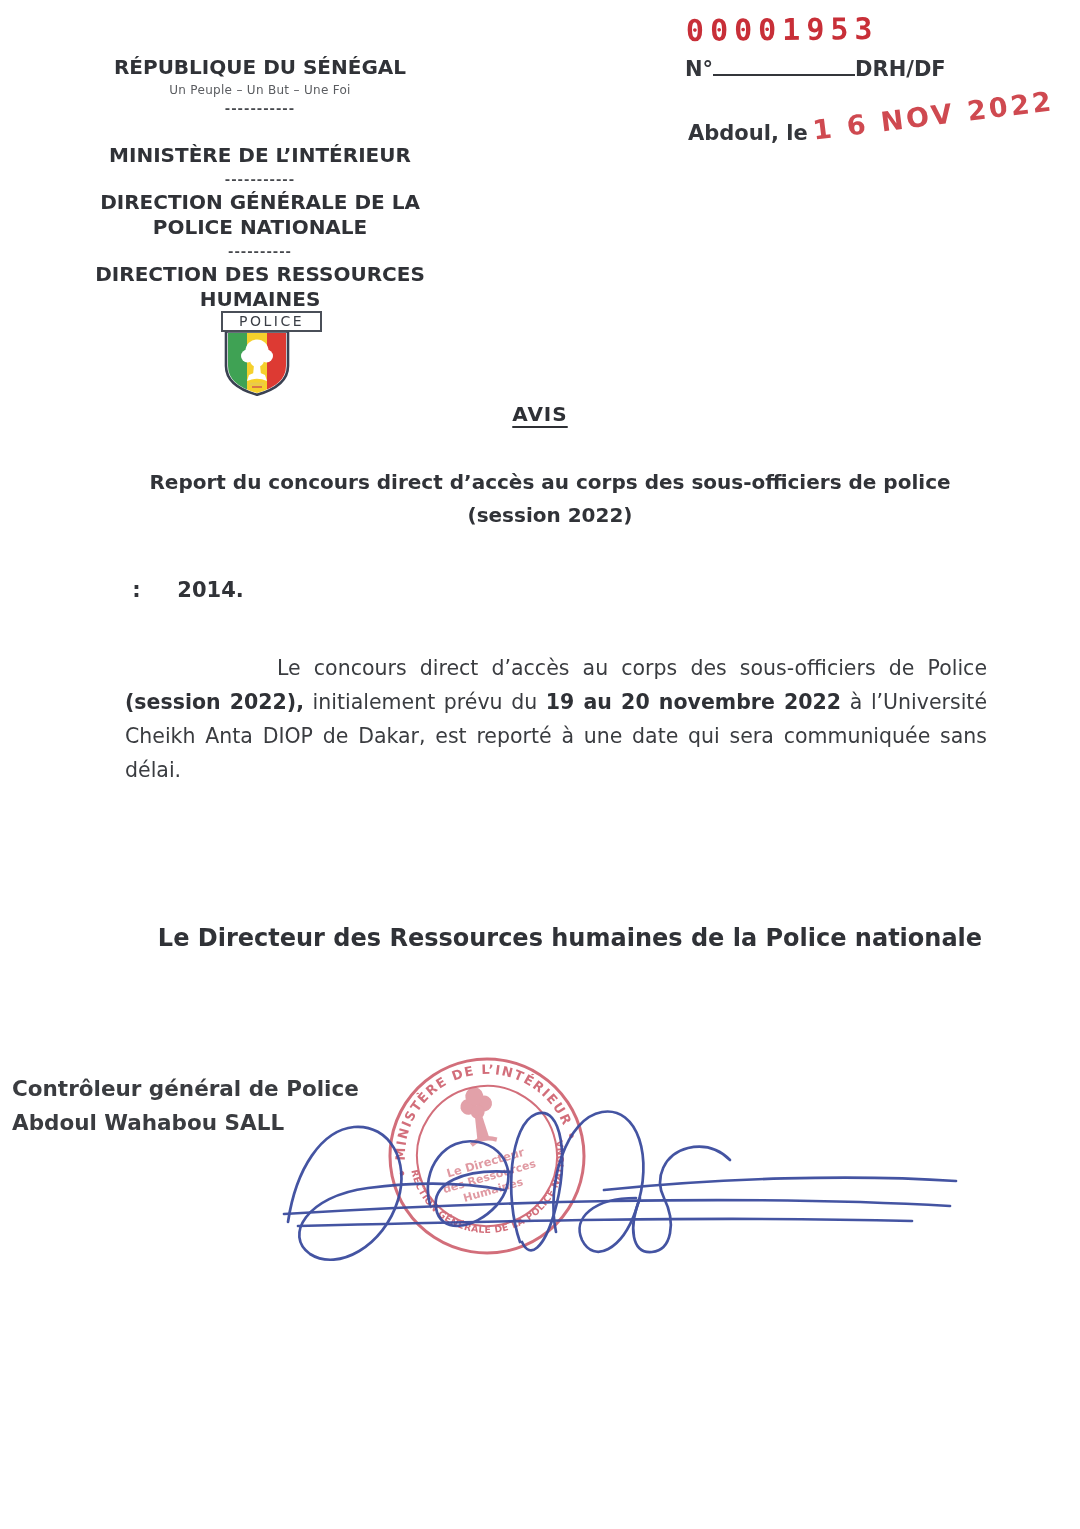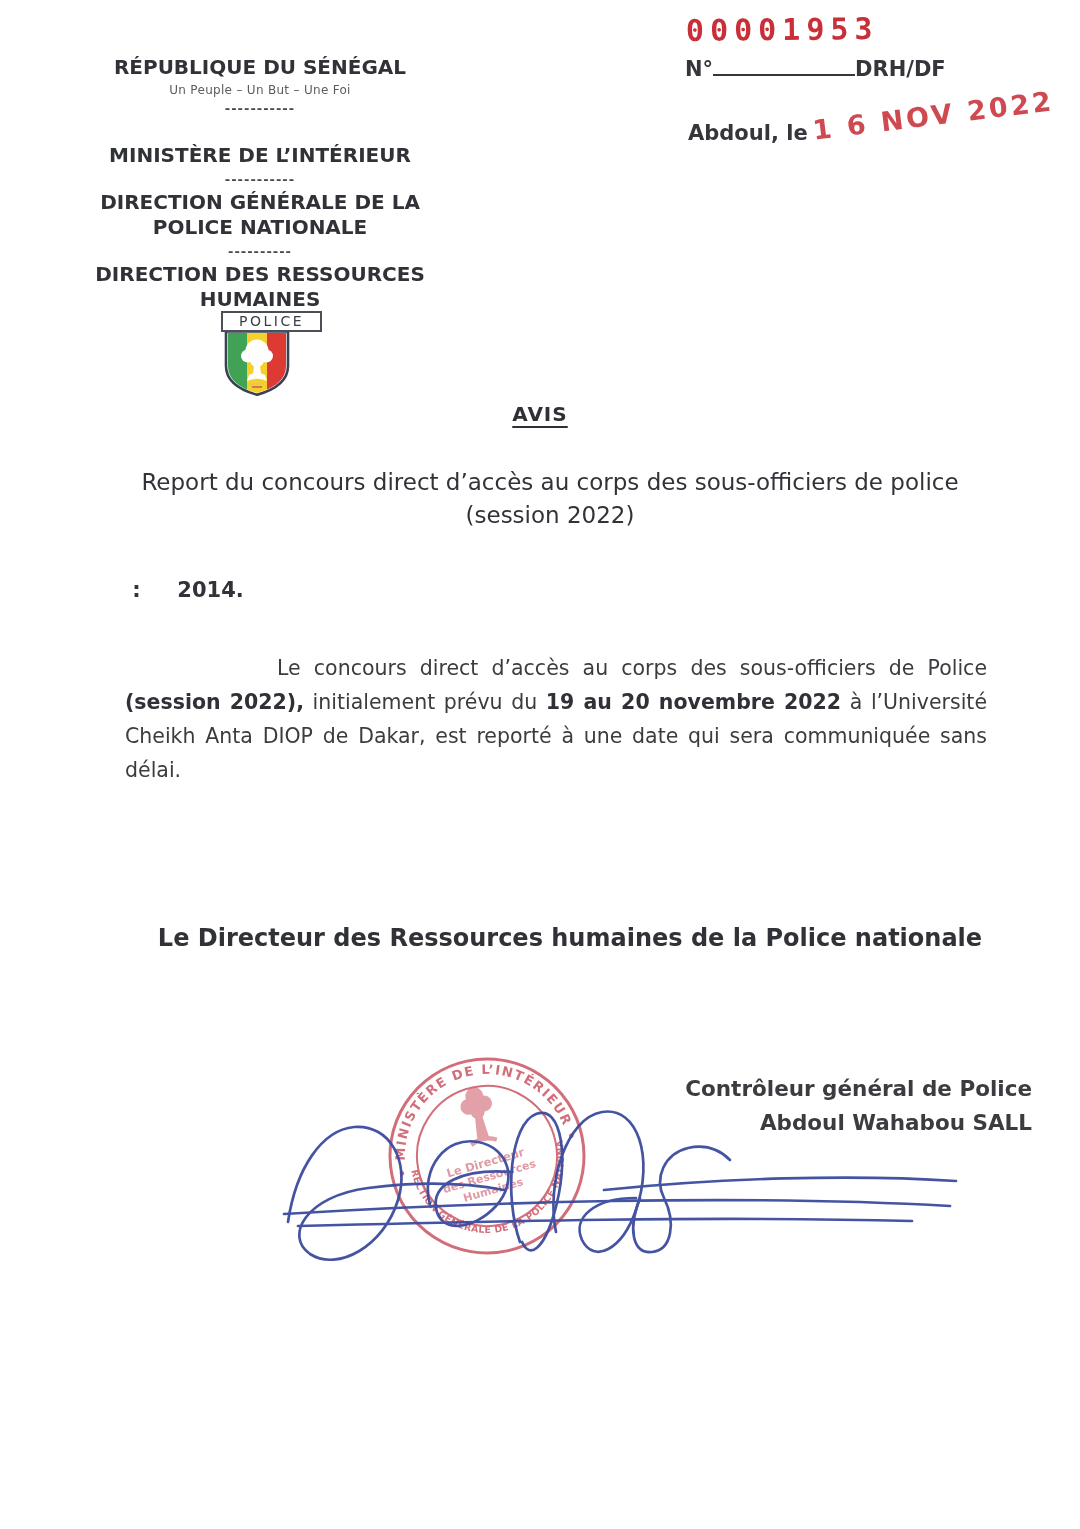--- a/index.html
+++ b/index.html
@@ -25,35 +25,35 @@
   .num-stamp{left:686px;top:12px;font-family:"DejaVu Sans Mono","Liberation Mono",monospace;
     font-size:30px;font-weight:bold;color:#c82f38;letter-spacing:6px;transform:rotate(-.6deg);}
   .ref-line{left:685px;top:56px;font-size:21px;font-weight:bold;color:#34363b;white-space:nowrap;}
   .blank-line{display:inline-block;width:142px;border-bottom:2.5px solid #34363b;height:18px;}
   .city-line{left:688px;top:121px;font-size:21px;font-weight:bold;color:#34363b;}
   .date-stamp{left:812px;top:100px;font-size:27px;font-weight:bold;color:#cb3a42;
     letter-spacing:3px;transform:rotate(-7deg);white-space:nowrap;opacity:.92;}
   
   .notice-title{left:0;top:402px;width:1080px;text-align:center;font-size:20px;font-weight:bold;
     color:#2e3035;text-decoration:underline;text-underline-offset:5px;letter-spacing:1px;}
-  .notice-subtitle{left:90px;top:466px;width:920px;text-align:center;font-size:23px;font-weight:normal;
+  .notice-subtitle{left:90px;top:466px;width:920px;text-align:center;font-size:20px;font-weight:bold;
     color:#313338;line-height:33px;}
   
   .reference{left:125px;top:574px;width:880px;font-size:21px;font-weight:bold;color:#313338;line-height:32px;}
   .reference .row{display:flex;}
   .ref-label{text-decoration:underline;text-underline-offset:4px;}
   .ref-colon{white-space:pre;}
   .ref-l2{margin-left:22px;}
   
   .body-par{left:125px;top:651px;width:862px;font-size:20.5px;color:#3a3c40;
     text-align:justify;text-indent:152px;line-height:34px;}
   .body-par b{color:#2f3136;}
   
   .signer-line{left:60px;top:924px;width:1020px;text-align:center;font-size:24px;font-weight:bold;color:#303237;}
-  .sig-names{left:0;top:1072px;width:1032px;text-align:right;font-size:21.5px;font-weight:bold;
+  .sig-names{left:12px;top:1072px;width:1032px;text-align:left;font-size:21.5px;font-weight:bold;
     color:#3a3c40;line-height:34px;z-index:3;}
   .stamp-wrap{left:377px;top:1046px;width:220px;height:220px;z-index:2;}
   .ink-wrap{left:0;top:0;width:1080px;height:1529px;z-index:4;pointer-events:none;}
 </style>
 </head>
 <body>
 
 <div class="abs hdr-left">
   <div class="hl-republic">RÉPUBLIQUE DU SÉNÉGAL</div>
   <div class="hl-motto">Un Peuple – Un But – Une Foi</div>

